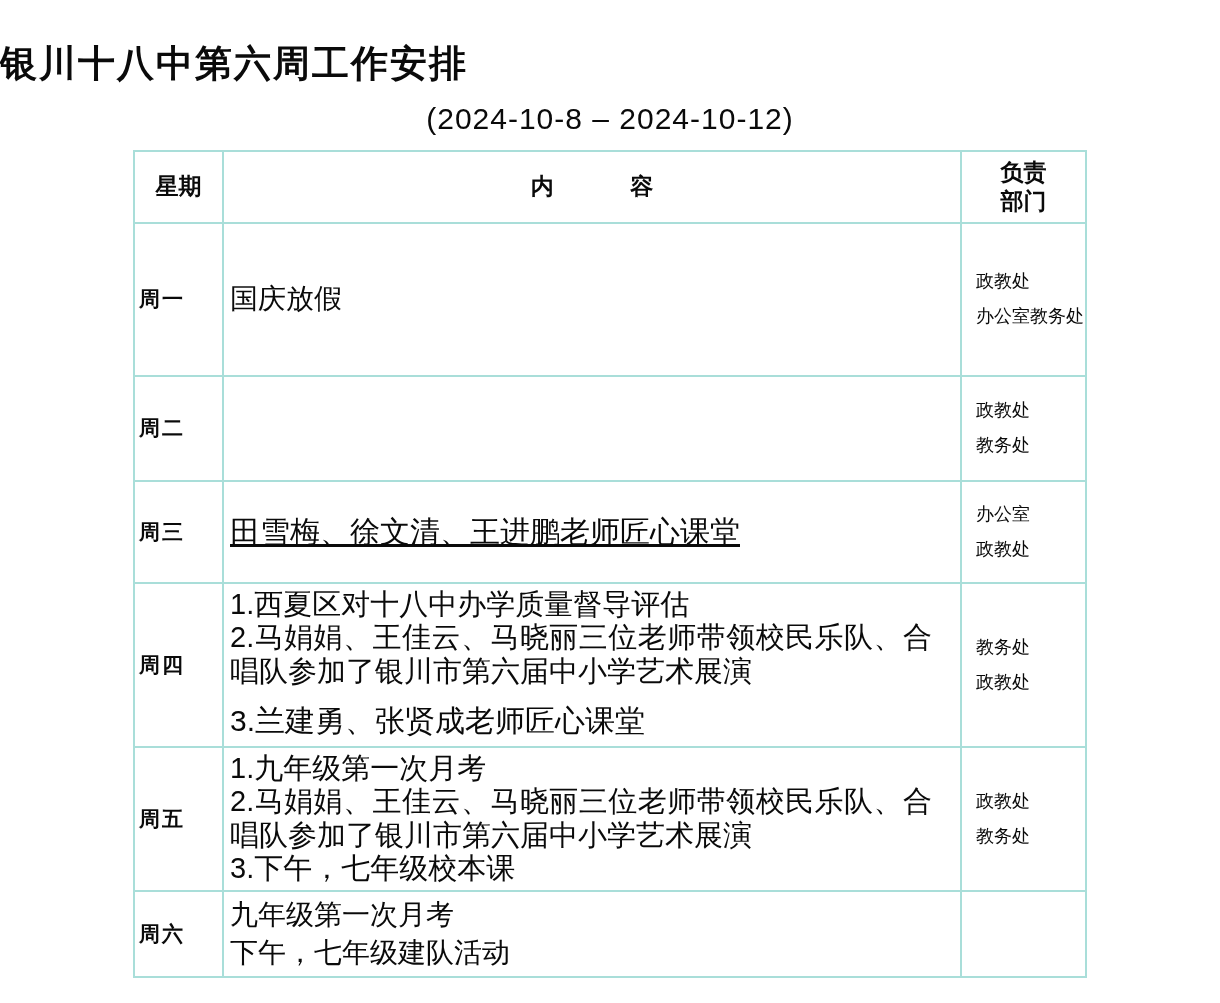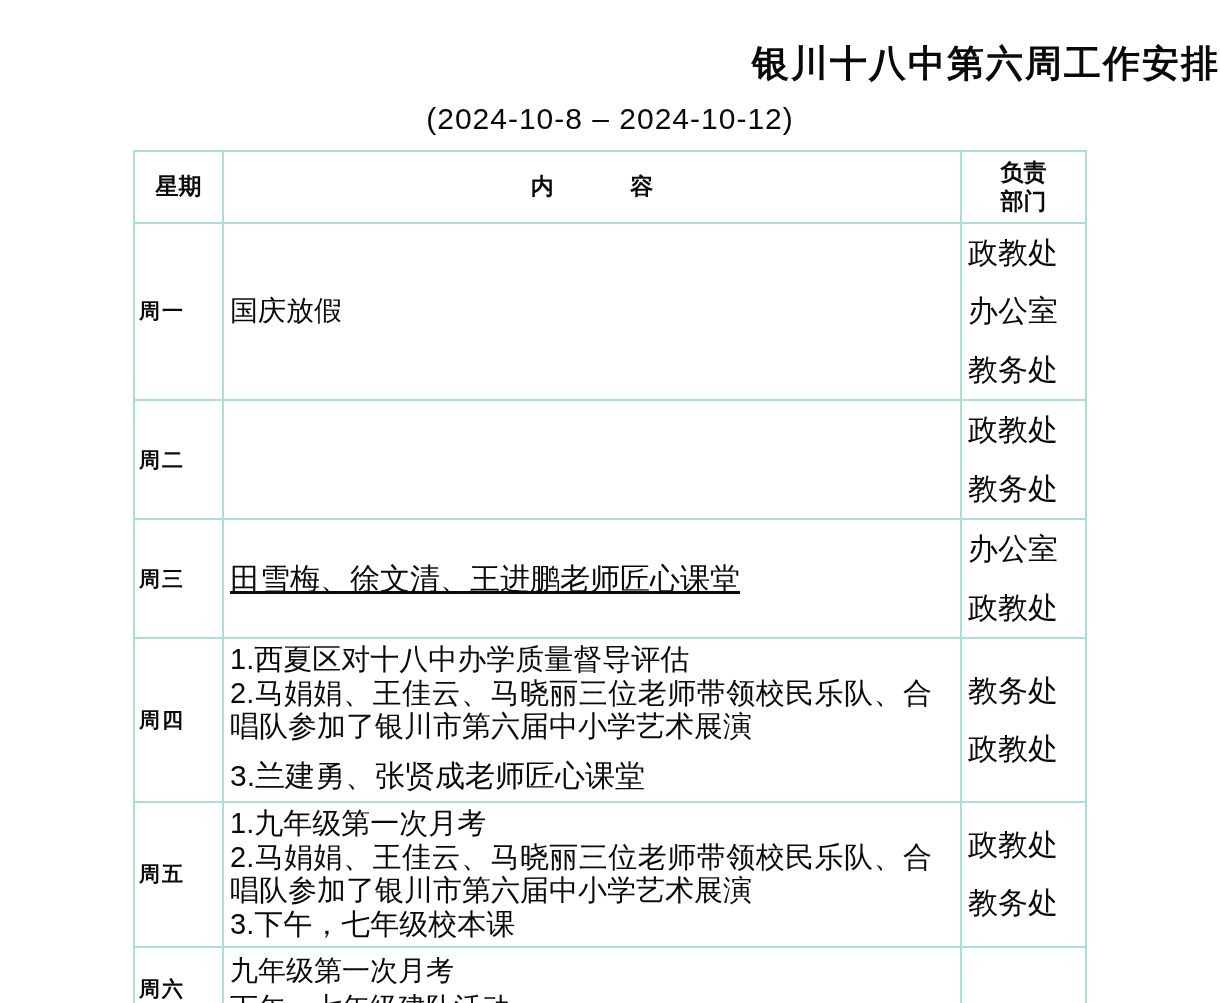--- a/index.html
+++ b/index.html
@@ -10,22 +10,22 @@
   *{box-sizing:border-box;}
   html,body{margin:0;padding:0;}
   body{
     width:1220px;height:1003px;
     background:var(--bg);
     color:var(--text);
     font-family:"Liberation Sans","DejaVu Sans",sans-serif;
     overflow:hidden;
   }
   .title{
-    margin:44px 0 0 16px;
-    text-align:right;
+    margin:44px 0 0 0;
+    text-align:left;
     font-size:37px;
     font-weight:700;
     letter-spacing:2px;
     line-height:1.1;
   }
   .subtitle{
     margin-top:17px;
     text-align:center;
     font-size:30px;
     font-weight:400;
@@ -85,24 +85,24 @@
   td.content .extra{
     font-size:30px;
     margin-top:12px;
     white-space:pre-line;
   }
   td.content .extra:empty{display:none;}
   tr.r0 td.content .main{font-size:28px;text-align:left;line-height:1.3;}
   tr.r2 td.content .main{font-size:30px;text-align:left;line-height:1.3;text-decoration:underline;}
   tr.r5 td.content .main{font-size:28px;text-align:left;line-height:1.35;}
   td.dept{
-    font-size:30px;
+    font-size:18px;
     line-height:1.95;
     text-align:left;
-    padding-left:6px;
+    padding-left:14px;
     white-space:pre-line;
   }
 </style>
 </head>
 <body>
 
 <div class="page">
 
   <h1 class="title">银川十八中第六周工作安排</h1>
   <div class="subtitle">(2024-10-8 – 2024-10-12)</div>

